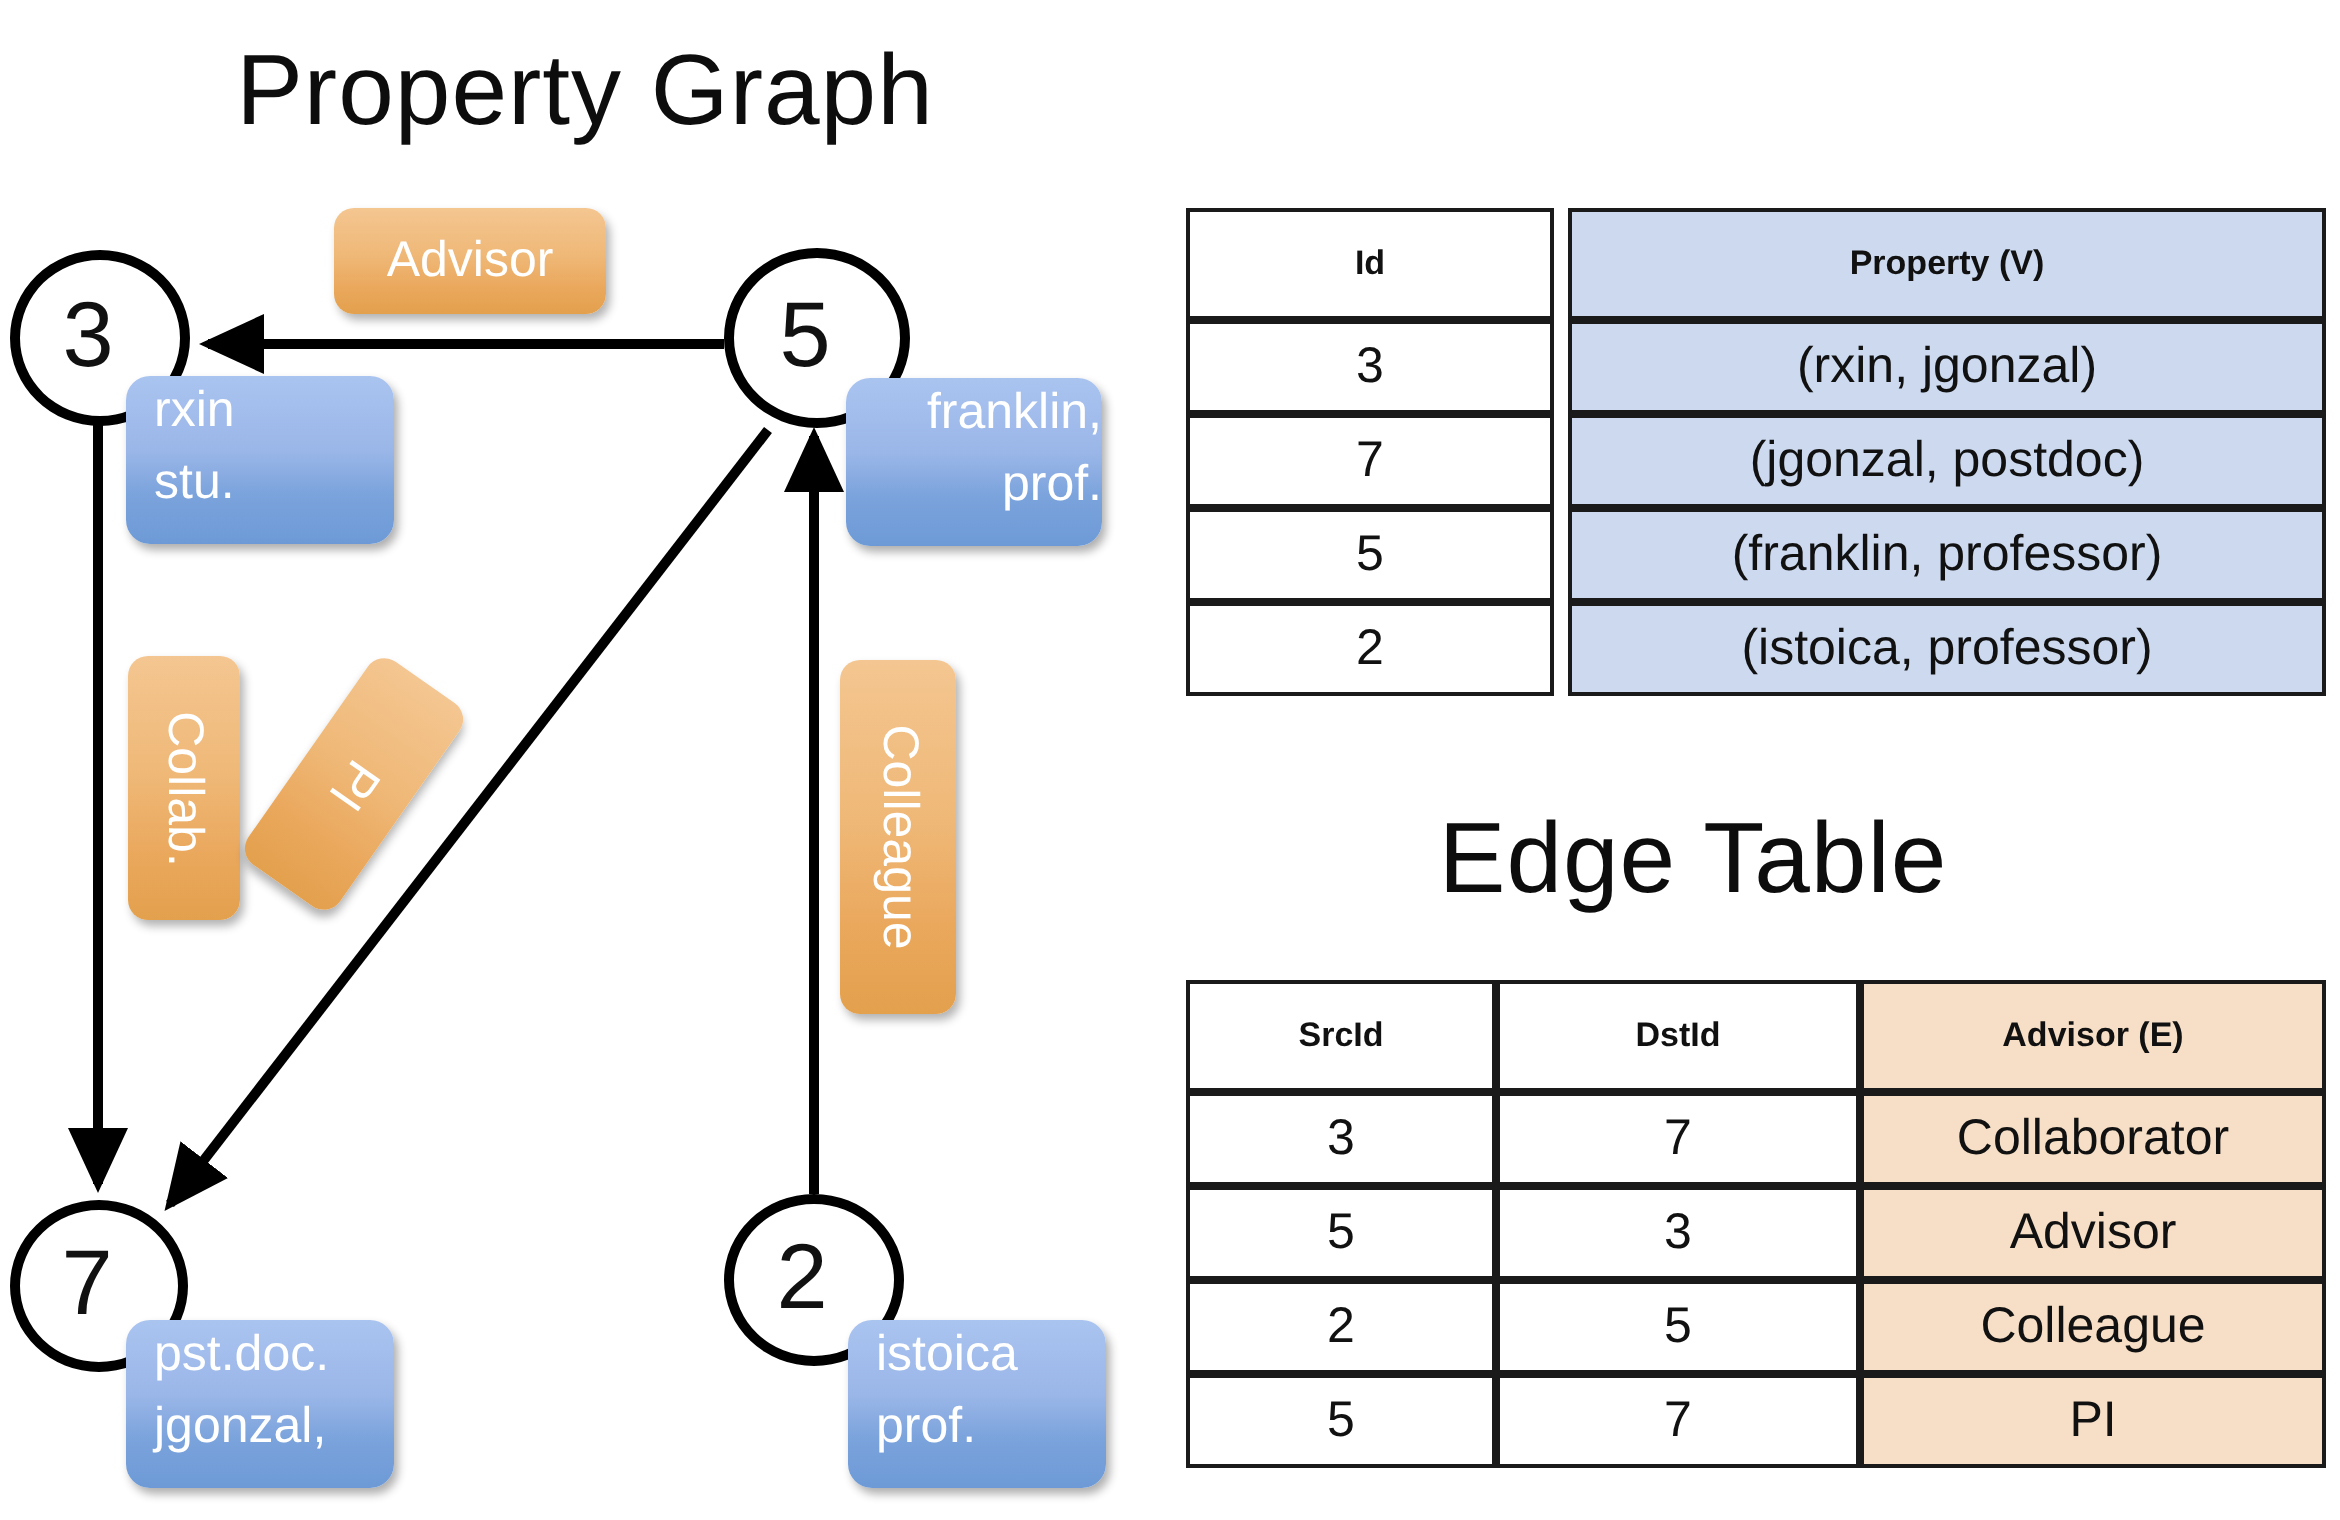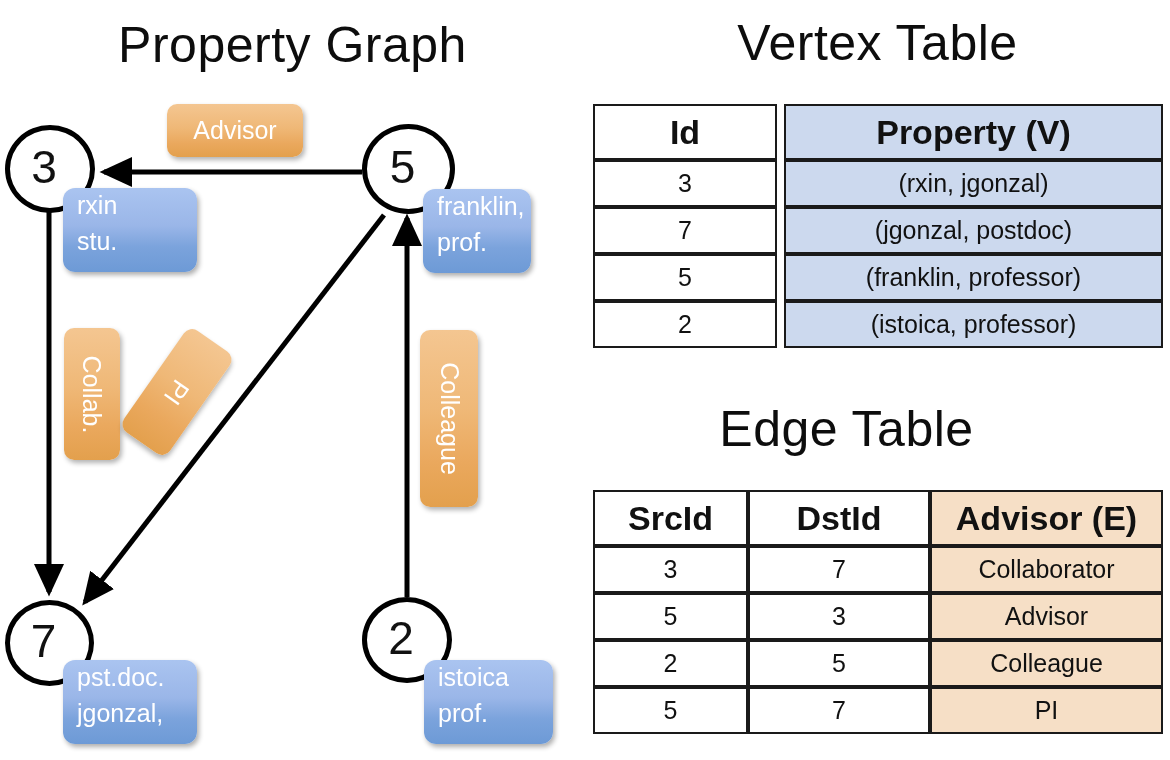--- a/index.html
+++ b/index.html
@@ -127,35 +127,34 @@
     font-size: 25px;
     color: #111;
     text-align: center;
     padding: 0;
     height: 47px;
     background: #ffffff;
     box-sizing: border-box;
   }
   .tbl th {
     font-weight: 700;
-    font-size: 34px;
+    font-size: 17px;
     height: 56px;
   }
   .cell-blue { background: #ccd9ee !important; }
   .cell-orange { background: #f6dfc6 !important; }
   .gapcol { border: none !important; background: transparent !important; width: 6px; }
 </style>
 </head>
 <body>
 
 <div class="stage">
 
   <div class="title" id="title-property-graph">Property Graph</div>
 
-  <div class="title" id="title-vertex-table">Vertex Table</div>
 
   <div class="title" id="title-edge-table">Edge Table</div>
 
   <div id="graph-panel">
 
     <svg id="graph-edges" viewBox="0 0 585 670">
       <defs>
         <marker id="arrowhead" markerWidth="7" markerHeight="7" refX="5.6" refY="3" orient="auto">
           <path d="M0,0 L6.5,3 L0,6 Z" fill="#000"></path>
         </marker>
@@ -184,21 +183,21 @@
 
     <div class="node-circle" style="left:362px; top:507px; width:90px; height:86px;">
       <span>2</span>
     </div>
 
     <div class="vbox" style="left:63px; top:98px; width:134px; height:84px;">
       <div>rxin</div>
       <div>stu.</div>
     </div>
 
-    <div class="vbox" style="left:423px; top:99px; width:108px; height:84px;">
+    <div class="vbox" style="left:423px; top:99px; width:128px; height:84px;text-align:right;">
       <div>franklin,</div>
       <div>prof.</div>
     </div>
 
     <div class="vbox" style="left:63px; top:570px; width:134px; height:84px;">
       <div>pst.doc.</div>
       <div>jgonzal,</div>
     </div>
 
     <div class="vbox" style="left:424px; top:570px; width:129px; height:84px;">

